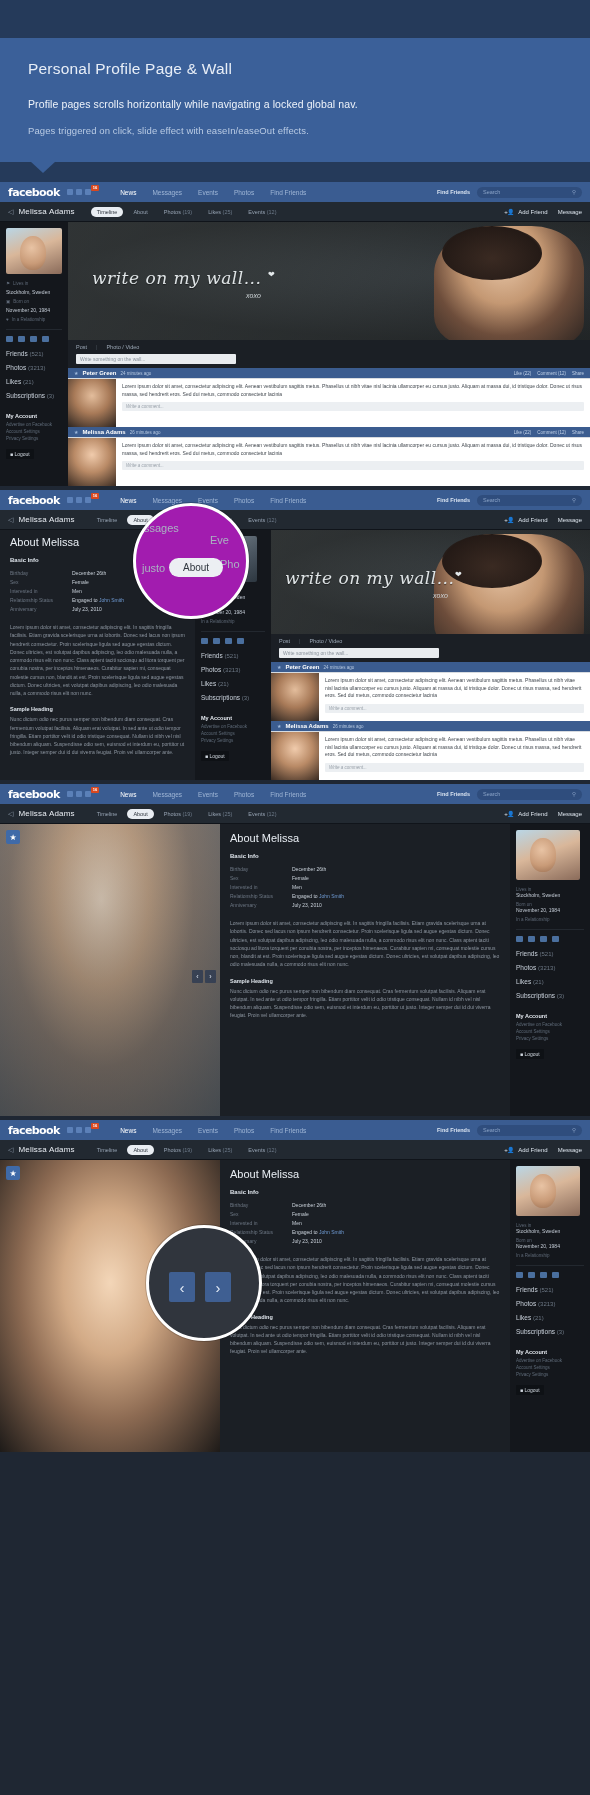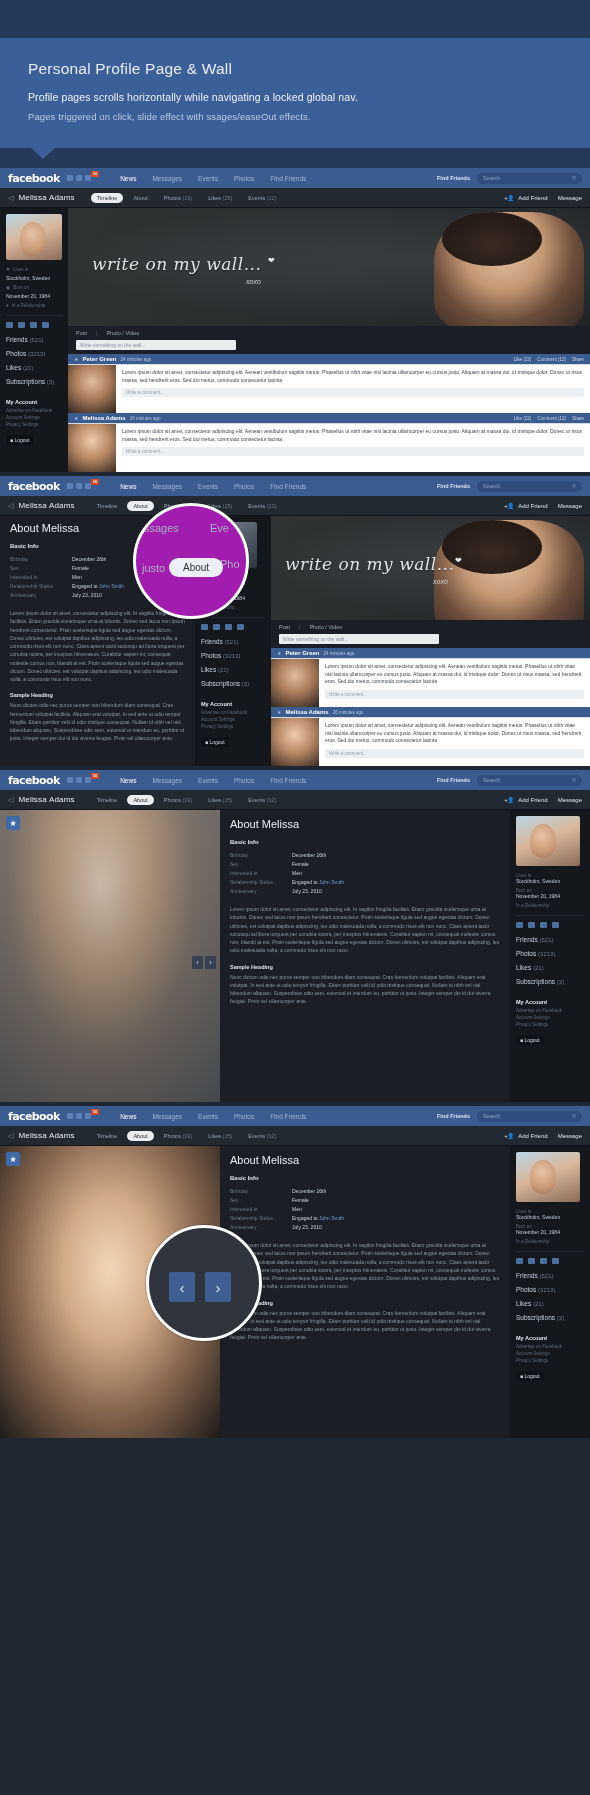--- a/index.html
+++ b/index.html
@@ -13,23 +13,23 @@
 
   
   .banner-top-strip { height: 38px; background: #253a5a; }
   .banner {
     background: #3b6099;
     padding: 22px 28px 26px 28px;
     position: relative;
   }
   .banner-title {
     color: #e8eef7; font-size: 15.5px; font-weight: 400;
-    letter-spacing: .2px; margin-bottom: 13px;
-  }
-  .banner-sub1 { color: #eef3fa; font-size: 10.5px; margin-bottom: 8px; letter-spacing: .1px;}
+    letter-spacing: .2px; margin-bottom: 20px;
+  }
+  .banner-sub1 { color: #eef3fa; font-size: 10.5px; margin-bottom: 15px; letter-spacing: .1px;}
   .banner-sub2 { color: #b9cbe4; font-size: 9.5px; letter-spacing: .1px;}
   .banner-arrow {
     position: absolute; left: 30px; bottom: -11px;
     width: 0; height: 0;
     border-left: 13px solid transparent;
     border-right: 13px solid transparent;
     border-top: 12px solid #3b6099;
   }
   .banner-gap { height: 20px; background: #253a5a; }
 
@@ -250,21 +250,21 @@
 
   .sep-gap { height:4px; background:#1f2733; }
 </style>
 </head>
 <body>
 
 <div class="banner-top-strip"></div>
 <div class="banner">
   <div class="banner-title">Personal Profile Page &amp; Wall</div>
   <div class="banner-sub1">Profile pages scrolls horizontally while navigating a locked global nav.</div>
-  <div class="banner-sub2">Pages triggered on click, slide effect with ssages/easeOut effects.</div>
+  <div class="banner-sub2">Pages triggered on click, slide effect with easeIn/easeOut effects.</div>
   <div class="banner-arrow"></div>
 </div>
 <div class="banner-gap"></div>
 
 <div class="panel">
 
   <div class="gnav">
     <span class="fb-logo">facebook</span>
     <span class="gnav-icons">
       <i class="gnav-ic"></i>
@@ -792,21 +792,21 @@
         <a>Privacy Settings</a>
         <div class="logout"><span>■</span> <span>Logout</span></div>
       </div>
     </div>
   </div>
 </div>
 
 <div class="callout co1">
   <div class="callout-inner">
     <span class="ctxt" style="left:8px; top:16px;">ssages</span>
-    <span class="ctxt" style="left:74px; top:16px;">Eve</span>
+    <span class="ctxt" style="left:74px; top:28px;">Eve</span>
     <span class="ctxt" style="left:6px; top:56px;">justo</span>
     <span class="ctxt" style="left:84px; top:52px;">Pho</span>
     <span class="cbtn">About</span>
   </div>
 </div>
 
 <div class="callout co2">
   <div class="callout-inner">
     <span class="carr" style="left:20px;">‹</span>
     <span class="carr" style="left:56px;">›</span>

